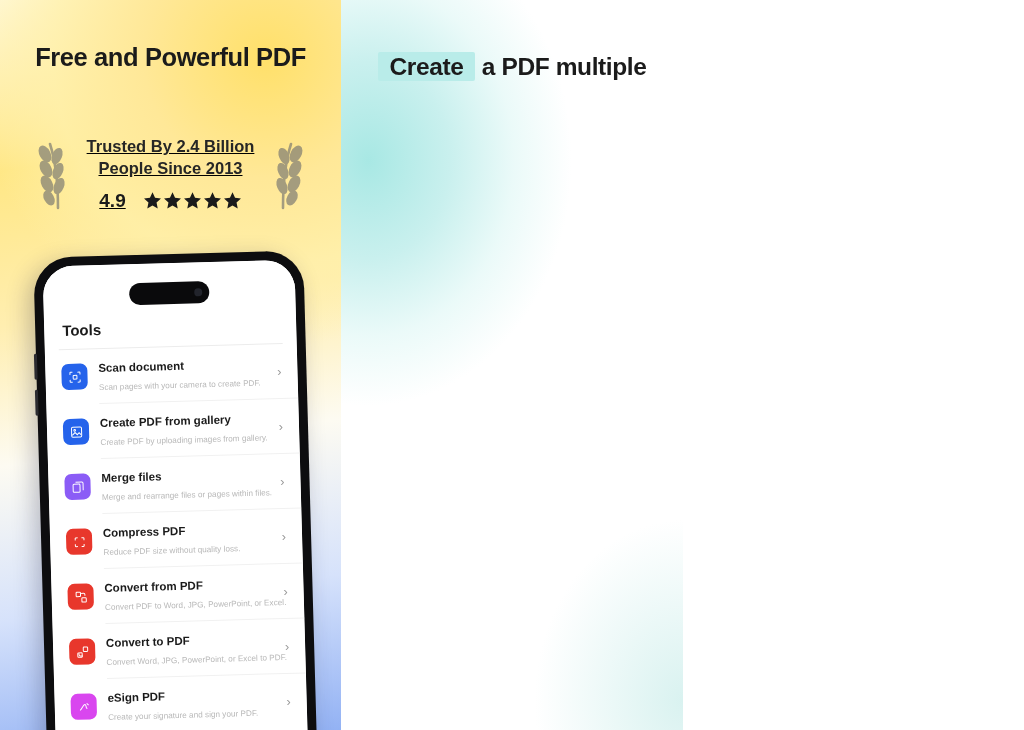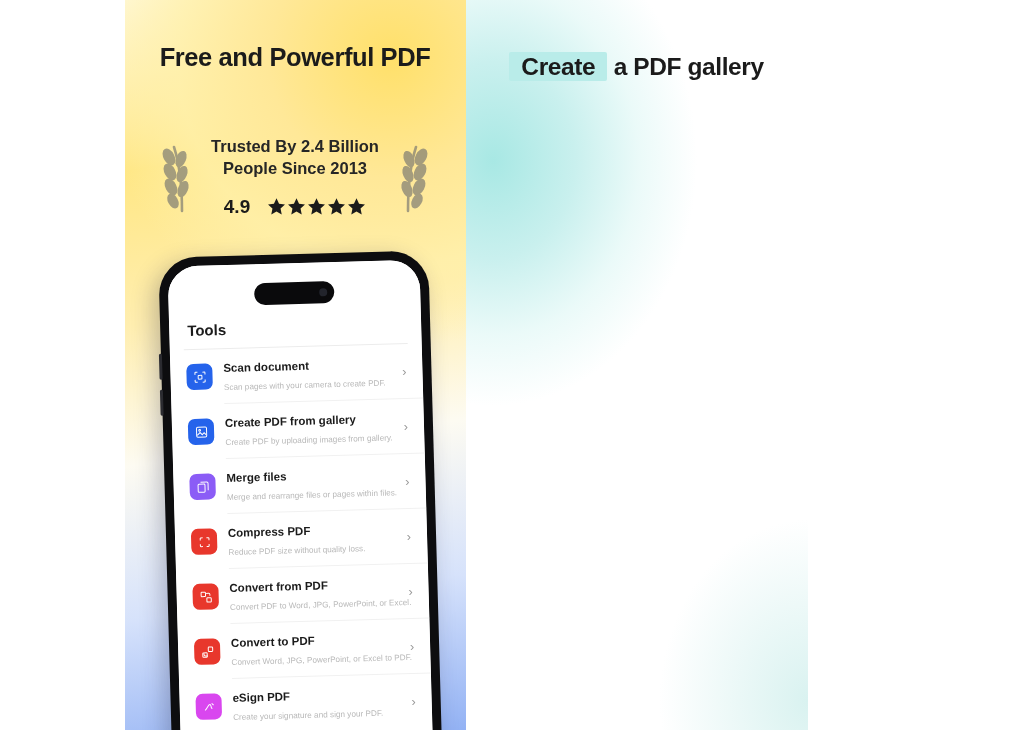--- a/index.html
+++ b/index.html
@@ -1,21 +1,21 @@
 <!DOCTYPE html>
 <html><head>
 <meta charset="utf-8">
 <style>
   * { box-sizing: border-box; margin: 0; padding: 0; }
   html, body {
     width: 1024px; height: 730px;
     font-family: "Liberation Sans", sans-serif;
     overflow: hidden; background: #fff;
   }
-  .screens { display: flex; width: 932px; height: 730px; justify-content: center; }
+  .screens { display: flex; width: 932px; height: 730px; }
   .panel { position: relative; overflow: hidden; height: 730px; }
   .panel-1 { width: 341px; background:
       radial-gradient(120% 55% at 78% 8%, #ffe06a 0%, #ffe898 30%, rgba(255,240,170,0.75) 52%, rgba(255,255,255,0) 72%),
       linear-gradient(172deg, #fff8d8 0%, #ffe785 22%, #ffeeb0 42%, #fdfbf2 60%, #d6e2fb 80%, #93b2f4 100%);
   }
   .panel-2 { width: 342px; background:
       radial-gradient(85% 48% at 8% 22%, #a8e8e4 0%, #c9f0ee 28%, rgba(226,248,246,0.7) 50%, rgba(255,255,255,0) 70%),
       radial-gradient(70% 40% at 100% 96%, #d9f2f0 0%, rgba(255,255,255,0) 62%),
       #ffffff;
   }
@@ -36,23 +36,23 @@
   .hl-mark { padding: 1px 12px; border-radius: 2px; }
   .mark-cyan { background: #b9ece9; }
   .mark-purple { background: #cfc2f7; }
 
   
   .trust-wrap {
     position: absolute; top: 136px; left: 0; right: 0;
     display: flex; align-items: center; justify-content: center; gap: 8px; z-index: 5;
   }
   .laurel { width: 42px; height: 72px; flex: none; opacity: .62; }
-  .trust-mid { text-align: center; }
+  .trust-mid { text-align: center; text-decoration: underline; }
   .trust-line { font-size: 16.5px; font-weight: 700; color: #262626; line-height: 1.32; }
-  .rating-row { display: flex; align-items: center; justify-content: center; gap: 17px; margin-top: 16px; }
+  .rating-row { display: flex; align-items: center; justify-content: center; gap: 17px; margin-top: 10px; }
   .rating-num { font-size: 19px; font-weight: 700; color: #1b1b1b; }
   .stars { display: flex; gap: 1px; }
   .star { width: 19px; height: 19px; fill: #1b1b1b; }
 
   
   .phone { position: absolute; background: #0d0d0f; z-index: 4; }
   .phone-inner { position: absolute; background: #fff; overflow: hidden; }
   .notch {
     position: absolute; background: #0a0a0c; border-radius: 999px;
     display: flex; align-items: center; justify-content: flex-end; z-index: 9;
@@ -262,19 +262,19 @@
             </span>
             <span class="chev">›</span>
           </div>
         </div>
       </div>
     </div>
   </div>
 
   <div class="panel panel-2">
     <div class="headline p2-headline">
-      <div><span class="hl-mark mark-cyan">Create</span><span> a PDF gallery</span></div>
+      <div><span class="hl-mark mark-cyan">Create</span><span> a PDF multiple</span></div>
     </div>
 
   </div>
 
 
 </div>
 
 </body></html>

